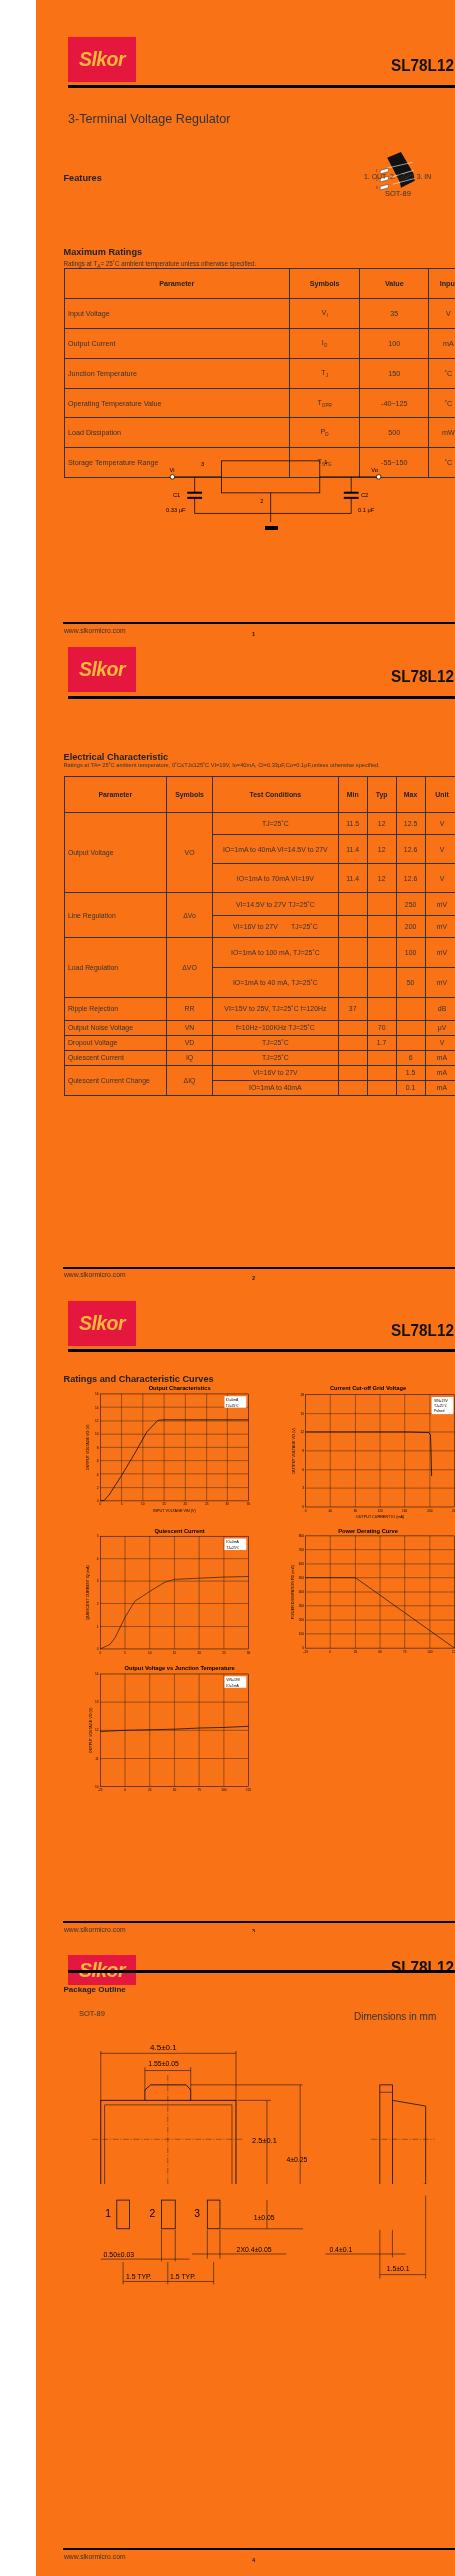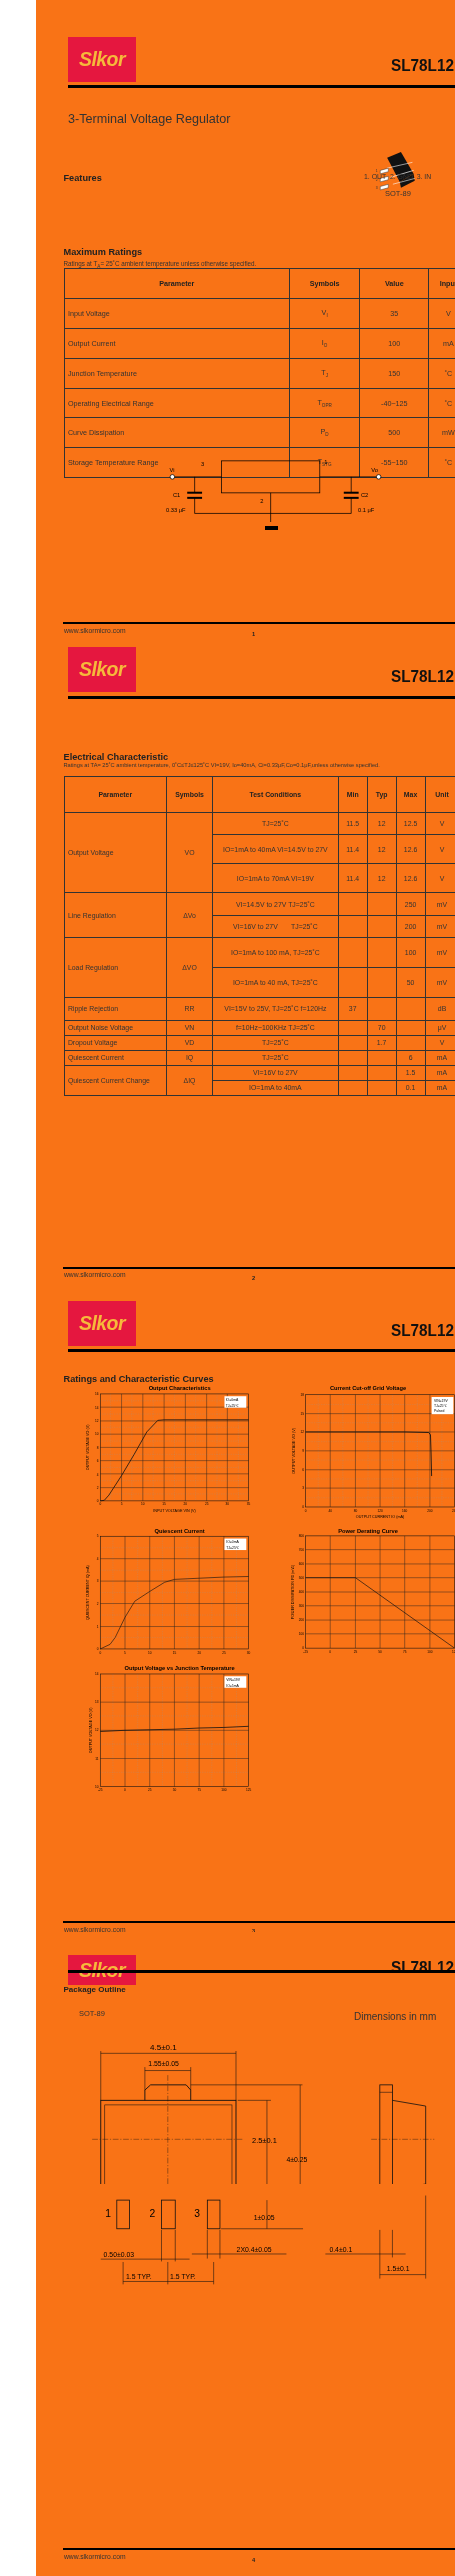--- a/index.html
+++ b/index.html
@@ -85,27 +85,27 @@
           <td>100</td>
           <td>mA</td>
         </tr>
     <tr style="height:30px">
           <td class="l">Junction Temperature</td>
           <td><span>T</span><sub>J</sub></td>
           <td>150</td>
           <td>˚C</td>
         </tr>
     <tr style="height:29px">
-          <td class="l">Operating Electrical Range</td>
+          <td class="l">Operating Temperature Value</td>
           <td><span>T</span><sub>OPR</sub></td>
           <td>-40~125</td>
           <td>˚C</td>
         </tr>
     <tr style="height:30px">
-          <td class="l">Curve Dissipation</td>
+          <td class="l">Load Dissipation</td>
           <td><span>P</span><sub>D</sub></td>
           <td>500</td>
           <td>mW</td>
         </tr>
     <tr style="height:30px">
           <td class="l">Storage Temperature Range</td>
           <td><span>T</span><sub>STG</sub></td>
           <td>-55~150</td>
           <td>˚C</td>
         </tr>

